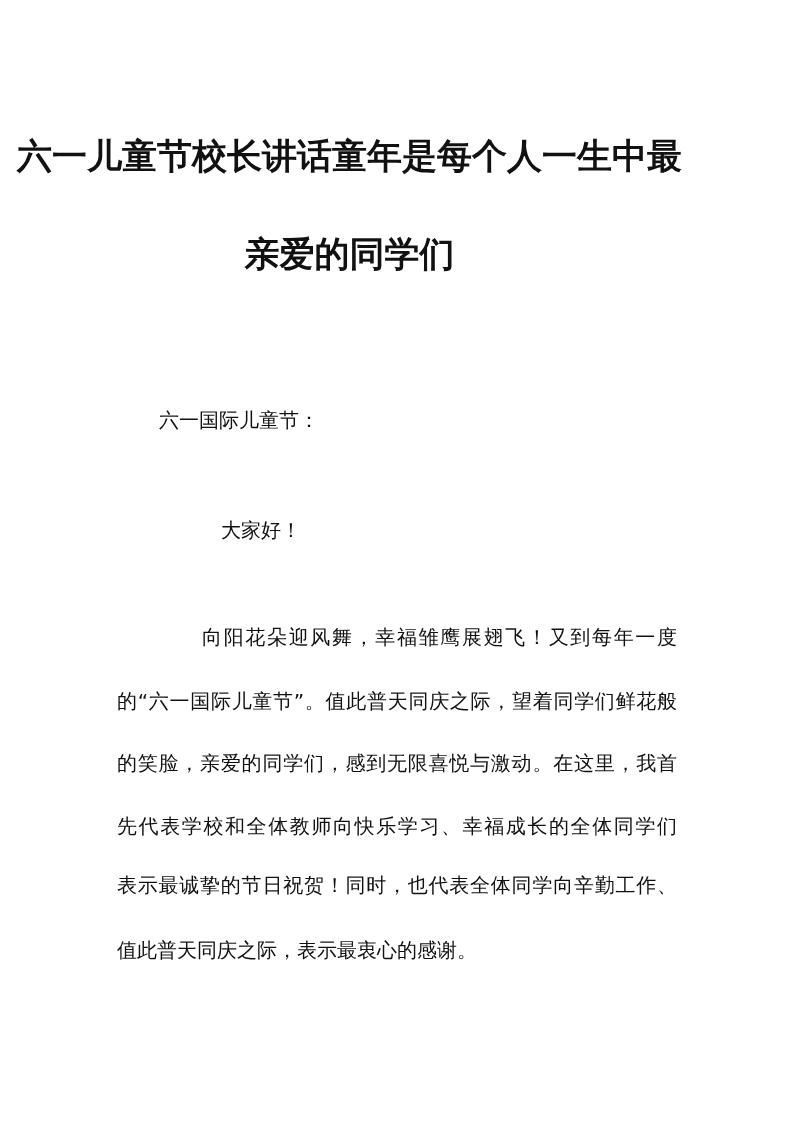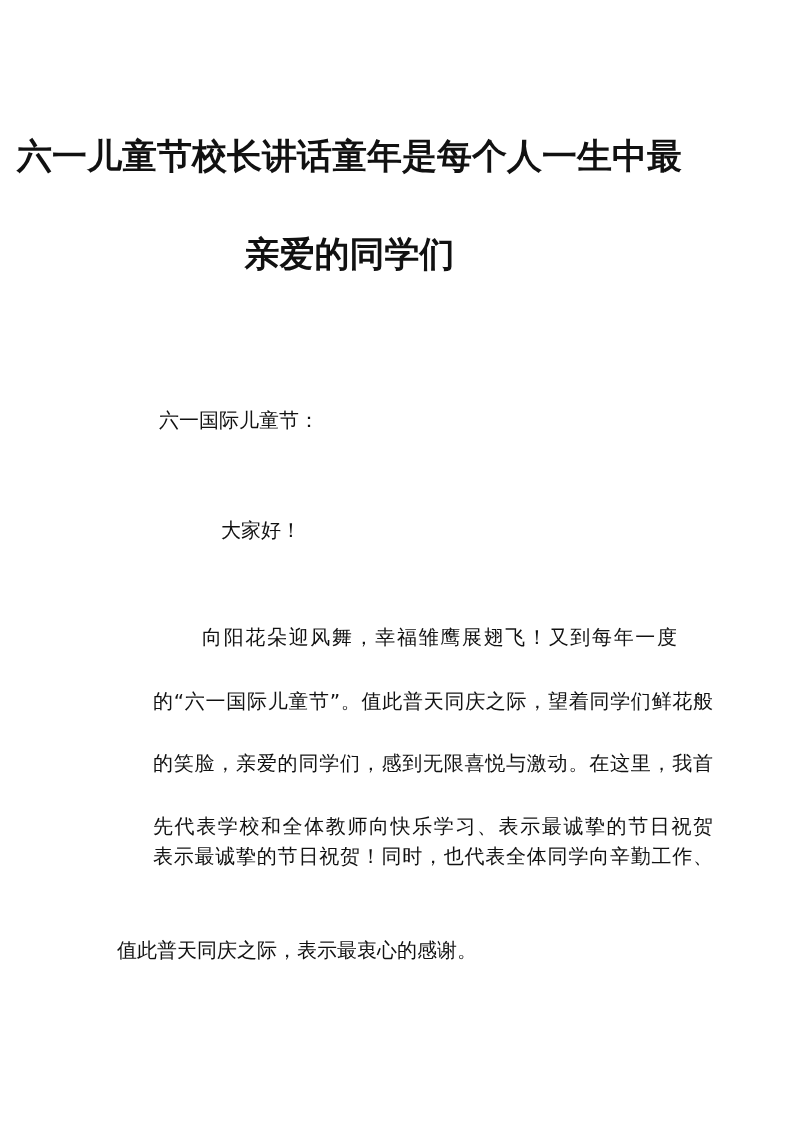--- a/index.html
+++ b/index.html
@@ -1,31 +1,31 @@
 <!DOCTYPE html>
 <html><head>
 <meta charset="utf-8">
 <style>
   html, body { margin: 0; padding: 0; background: #ffffff; }
   body { width: 793px; height: 1122px; position: relative; overflow: hidden;
          font-family: "DejaVu Sans", "Liberation Sans", sans-serif; color: #111111; }
   .title-line { position: absolute; left: 0; width: 699px; text-align: center;
                 font-size: 35px; font-weight: bold; letter-spacing: 0px; white-space: nowrap; }
   .line { position: absolute; font-size: 20px; white-space: nowrap; line-height: 24px; }
-  .body-line { left: 117px; width: 560px; text-align: justify; text-align-last: justify; margin-left: 36px; }
+  .body-line { left: 117px; width: 560px; text-align: justify; text-align-last: justify; }
 </style>
 </head>
 <body>
 
 <div>
   <div class="title-line" style="top:133px;">六一儿童节校长讲话童年是每个人一生中最</div>
   <div class="title-line" style="top:231px;">亲爱的同学们</div>
 
   <div class="line" style="left:159px; top:408px;">六一国际儿童节：</div>
   <div class="line" style="left:202px; top:518px;margin-left:19px;">大家好！</div>
 
   <div class="line" style="left:202px; top:627px; width:475px; text-align:justify; text-align-last:justify;font-family:Liberation Mono, monospace;">向阳花朵迎风舞，幸福雏鹰展翅飞！又到每年一度</div>
   <div class="line body-line" style="top:689px;">的“六一国际儿童节”。值此普天同庆之际，望着同学们鲜花般</div>
   <div class="line body-line" style="top:751px;">的笑脸，亲爱的同学们，感到无限喜悦与激动。在这里，我首</div>
-  <div class="line body-line" style="top:814px;">先代表学校和全体教师向快乐学习、表示最诚挚的节日祝贺</div>
-  <div class="line body-line" style="top:844px;">表示最诚挚的节日祝贺！同时，也代表全体同学向辛勤工作、</div>
+  <div class="line body-line" style="top:814px;">先代表学校和全体教师向快乐学习、幸福成长的全体同学们</div>
+  <div class="line body-line" style="top:873px;">表示最诚挚的节日祝贺！同时，也代表全体同学向辛勤工作、</div>
   <div class="line" style="left:117px; top:938px;">值此普天同庆之际，表示最衷心的感谢。</div>
 </div>
 
 </body></html>

